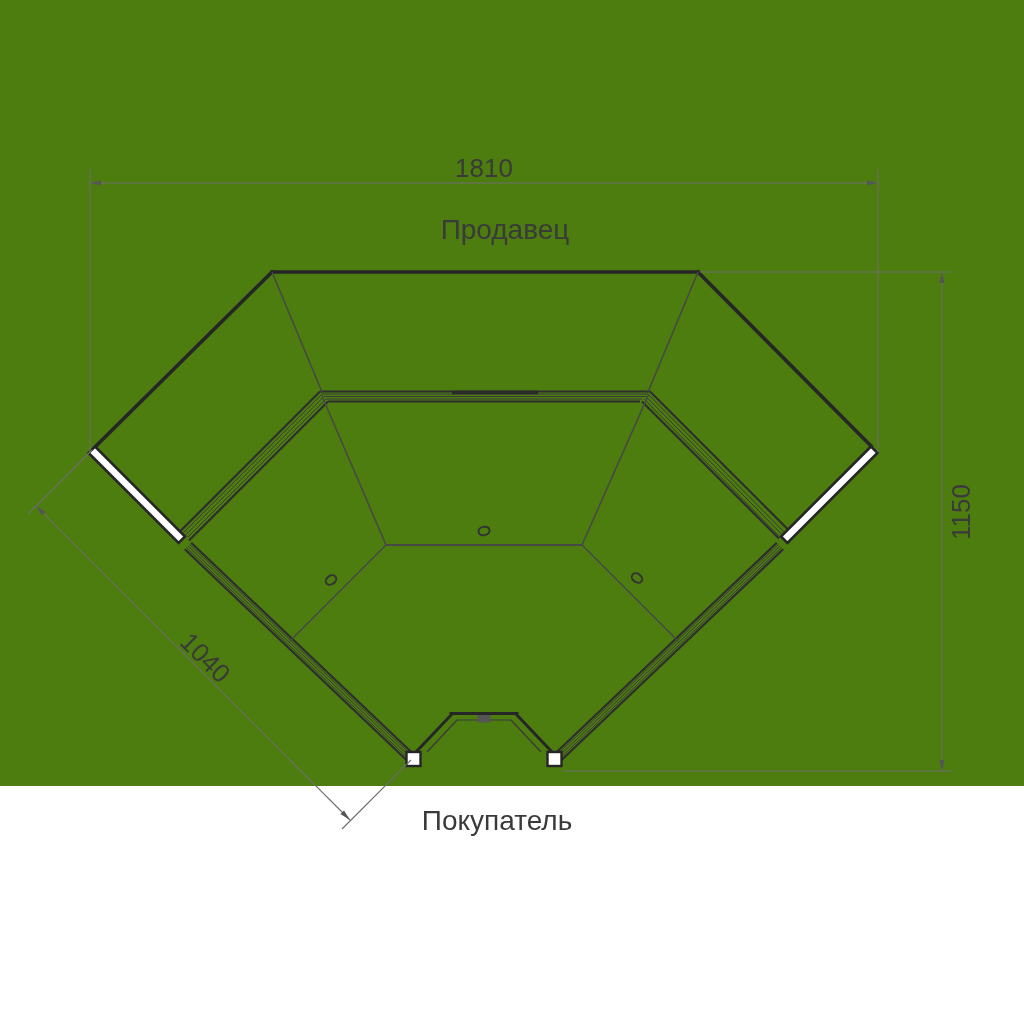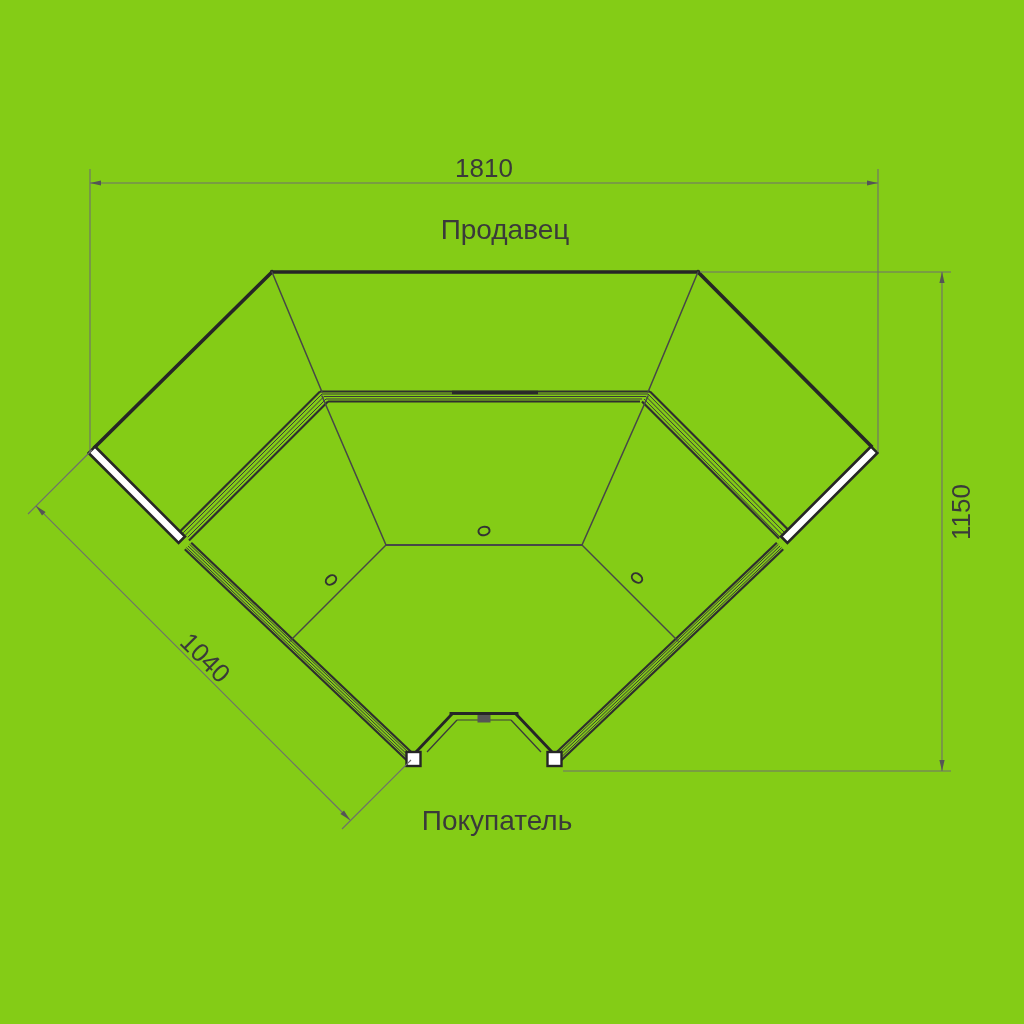--- a/index.html
+++ b/index.html
@@ -7,22 +7,22 @@
     padding: 0;
     background: #ffffff;
     width: 1024px;
     height: 1024px;
     overflow: hidden;
     font-family: "Liberation Sans", sans-serif;
   }
   .stage {
     position: relative;
     width: 1024px;
-    height: 1024px;
-    background: #84cc16;
+    height: 786px;
+    background: #4d7c0f;
   }
   svg { display: block; }
 
   
   .outline   { stroke: #262626; stroke-width: 3.6; fill: none; stroke-linecap: square; }
   .band-edge { stroke: #2e2e2e; stroke-width: 2.2; fill: none; stroke-linecap: butt; }
   .band-thin { stroke: #3a3a3a; stroke-width: 1;   fill: none; stroke-linecap: butt; }
   .band-dark { stroke: #2a2a2a; stroke-width: 3.4; fill: none; }
   .thin      { stroke: #474747; stroke-width: 1.5; fill: none; stroke-linecap: round; }
   .thin2     { stroke: #474747; stroke-width: 2;   fill: none; stroke-linecap: round; }

